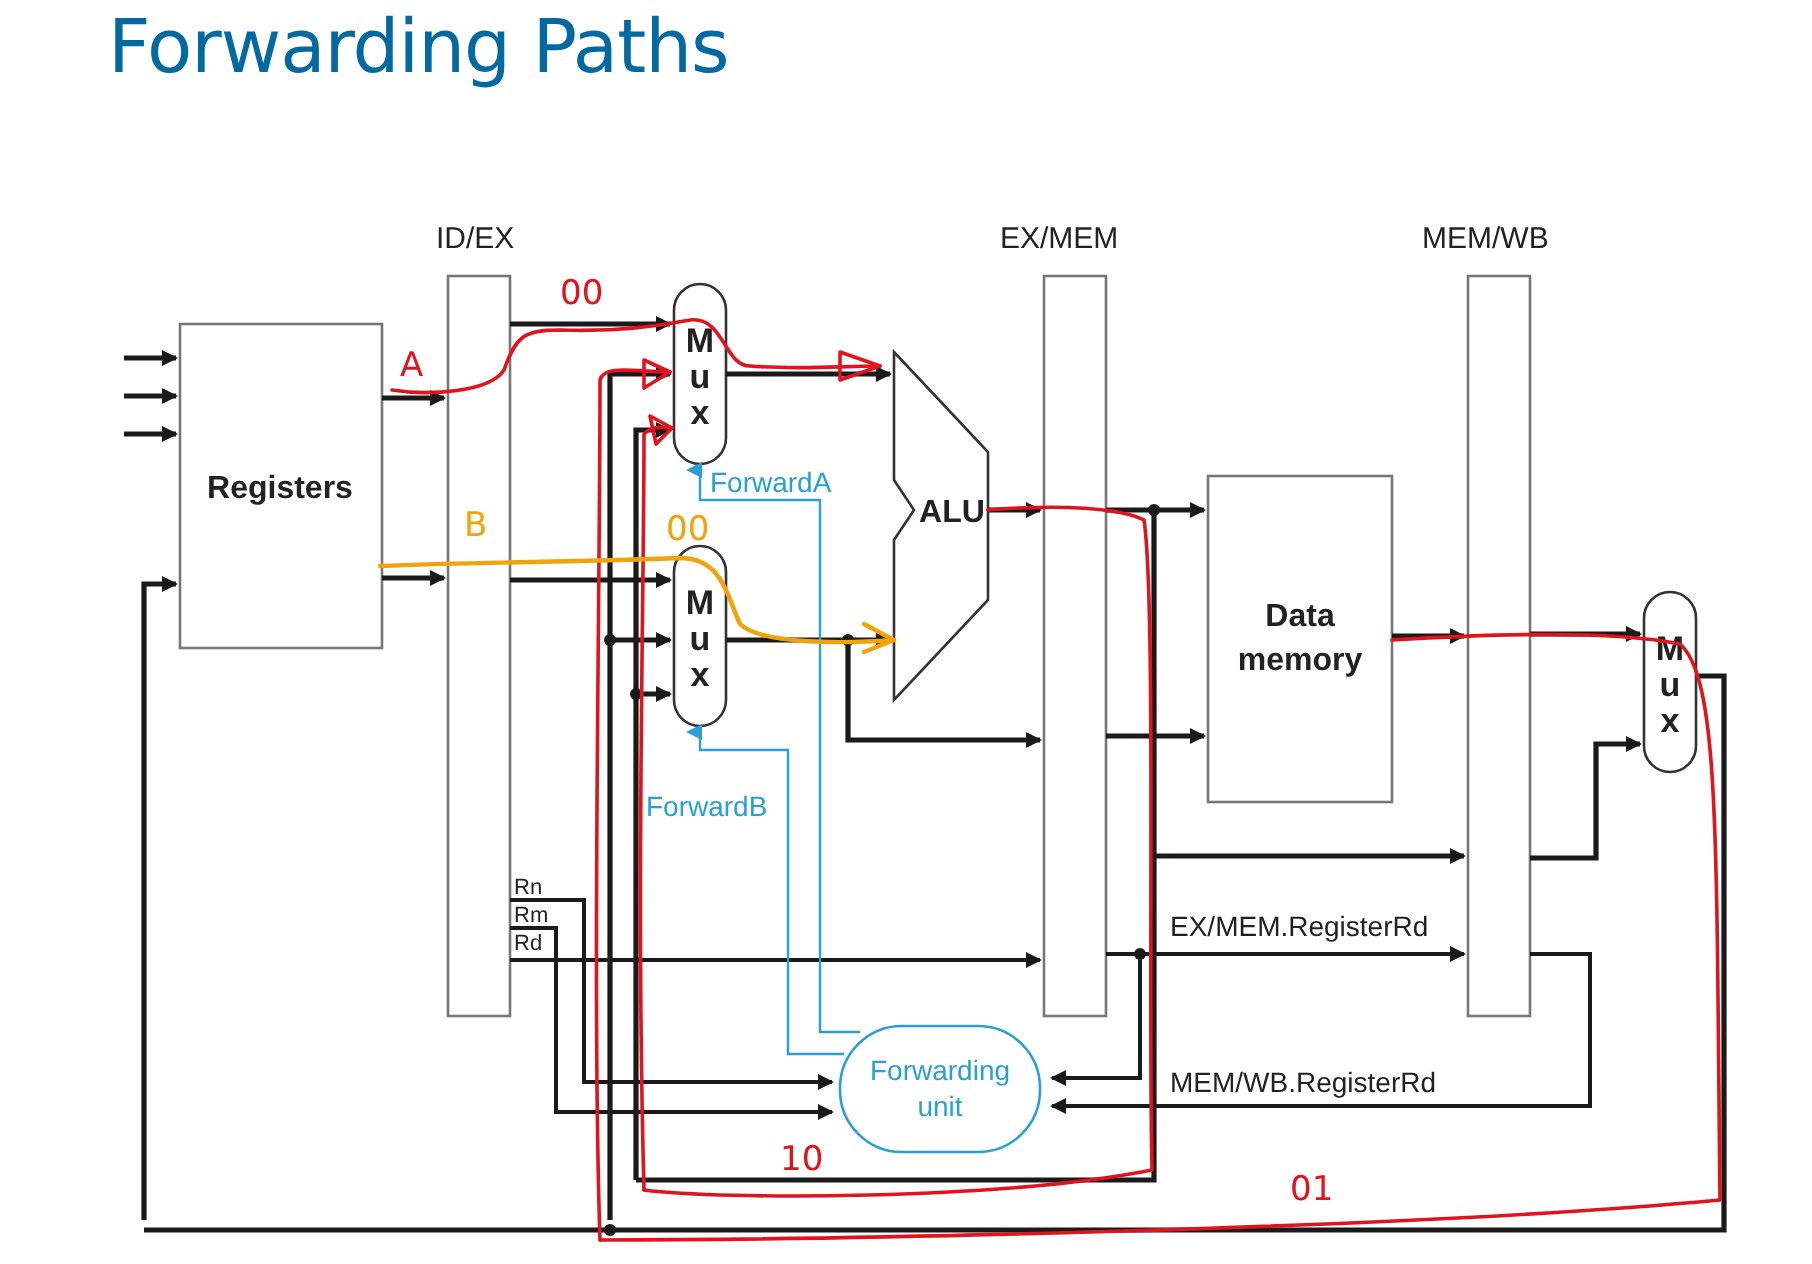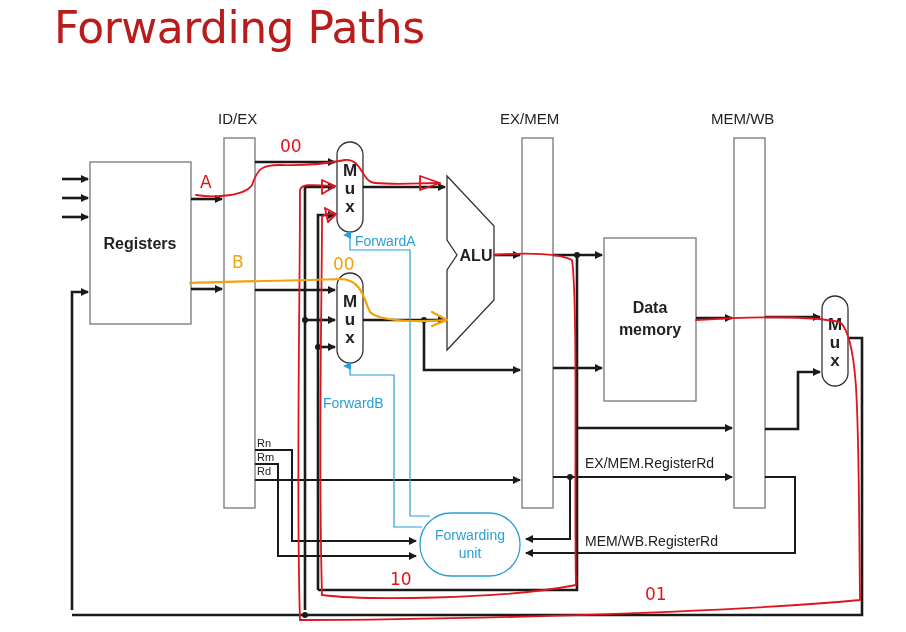--- a/index.html
+++ b/index.html
@@ -1,17 +1,17 @@
 <!DOCTYPE html>
 <html><head>
 <meta charset="utf-8">
 <style>
   html, body { margin: 0; padding: 0; background: #ffffff; }
   body { width: 906px; height: 632px; position: relative; overflow: hidden; font-family: "Liberation Sans", sans-serif; }
-  .title { position: absolute; left: 54px; top: 2px; font-family: "DejaVu Sans", sans-serif; font-size: 44px; color: #b91c1c; letter-spacing: -0.5px; }
+  .title { position: absolute; left: 54px; top: 2px; font-family: "DejaVu Sans", sans-serif; font-size: 37px; color: #0369a1; letter-spacing: -0.5px; }
   svg { position: absolute; left: 0; top: 0; }
   .lbl { font-family: "Liberation Sans", sans-serif; font-size: 15px; fill: #222; }
   .blk { font-family: "Liberation Sans", sans-serif; font-size: 16px; font-weight: bold; fill: #222; }
   .mux { font-family: "Liberation Sans", sans-serif; font-size: 17px; font-weight: bold; fill: #222; }
   .sig { font-family: "Liberation Sans", sans-serif; font-size: 14px; fill: #222; }
   .reg { font-family: "Liberation Sans", sans-serif; font-size: 11px; fill: #222; }
   .ctl { font-family: "Liberation Sans", sans-serif; font-size: 14px; fill: #2a9fd6; }
   .hand { font-family: "DejaVu Sans", sans-serif; font-size: 17px; }
   .w { stroke: #1a1a1a; stroke-width: 2.6; fill: none; }
   .wt { stroke: #1a1a1a; stroke-width: 2; fill: none; }

